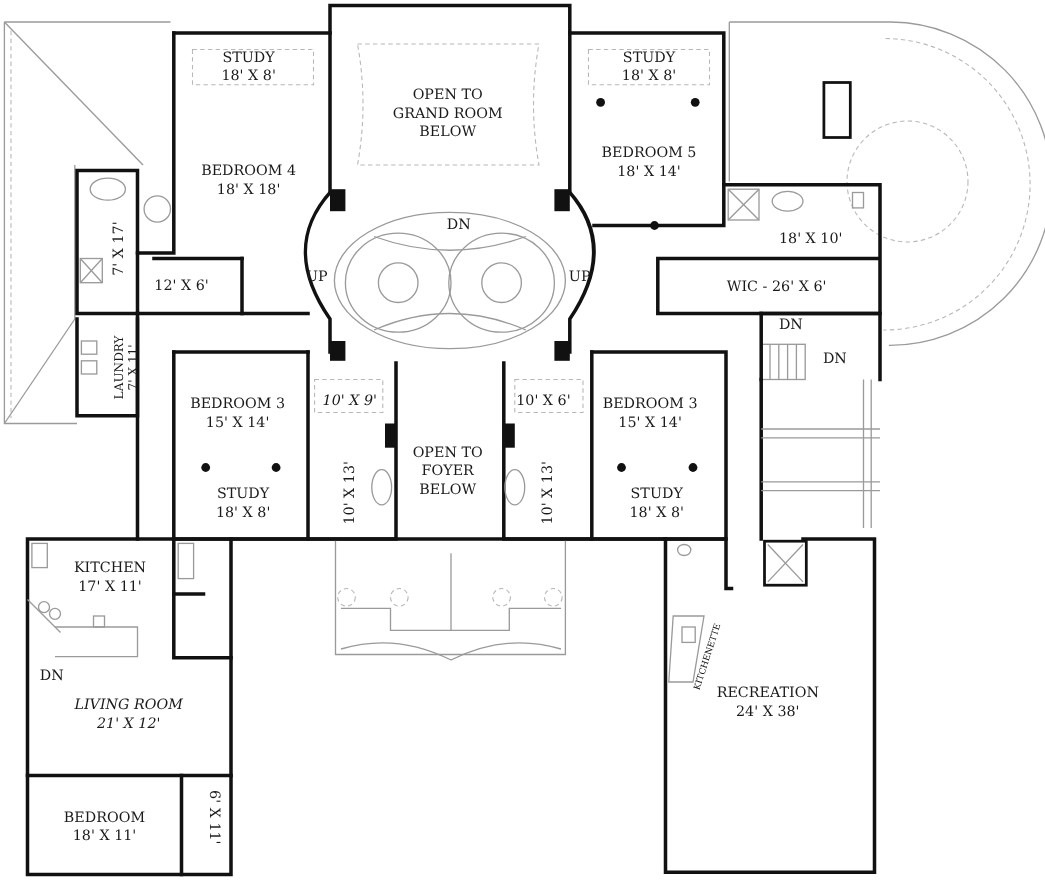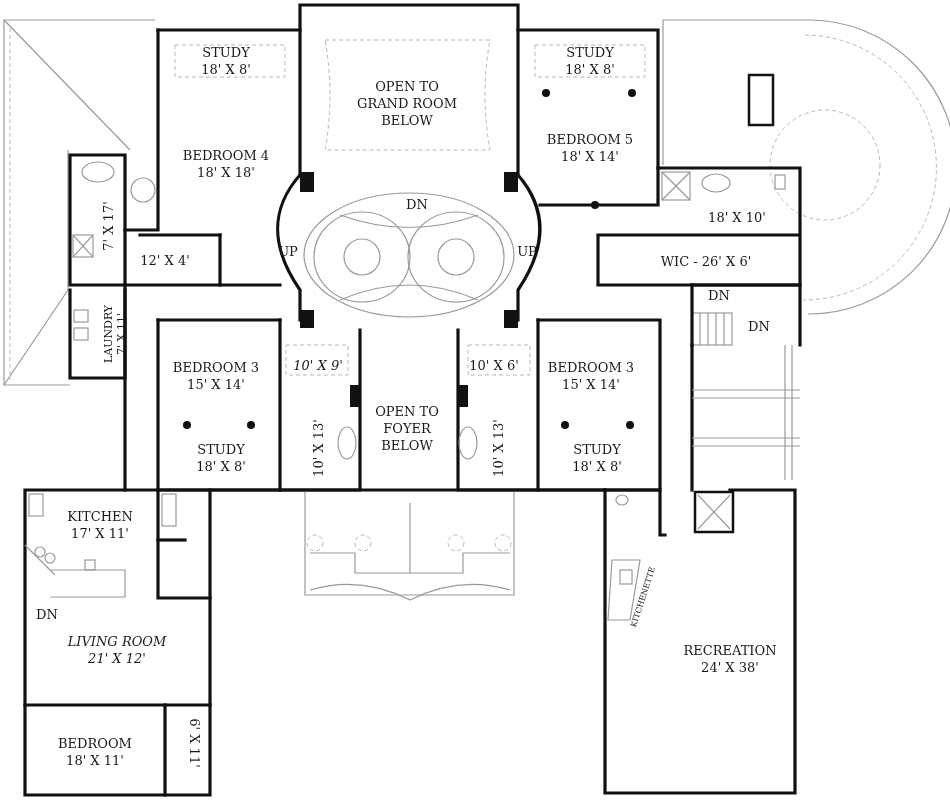--- a/index.html
+++ b/index.html
@@ -194,21 +194,21 @@
   <div class="label" style="left:590px;top:148px;">
     <span>BEDROOM 5</span><span class="dim">18' X 14'</span>
   </div>
   <div class="label" style="left:737px;top:217px;">
     <span>18' X 10'</span>
   </div>
   <div class="label" style="left:706px;top:261px;">
     <span>WIC - 26' X 6'</span>
   </div>
   <div class="label" style="left:165px;top:260px;">
-    <span>12' X 4'</span>
+    <span>12' X 6'</span>
   </div>
   <div class="label" style="left:216px;top:376px;">
     <span>BEDROOM 3</span><span class="dim">15' X 14'</span>
   </div>
   <div class="label" style="left:221px;top:458px;">
     <span>STUDY</span><span class="dim">18' X 8'</span>
   </div>
   <div class="label" style="left:318px;top:365px;font-style:italic;">
     <span>10' X 9'</span>
   </div>
@@ -228,21 +228,21 @@
   </div>
   <div class="label" style="left:100px;top:525px;">
     <span>KITCHEN</span><span class="dim">17' X 11'</span>
   </div>
   <div class="label" style="left:117px;top:650px;font-style:italic;">
     <span>LIVING ROOM</span><span class="dim">21' X 12'</span>
   </div>
   <div class="label" style="left:95px;top:752px;">
     <span>BEDROOM</span><span class="dim">18' X 11'</span>
   </div>
-  <div class="label" style="left:698px;top:659px;margin-left:32px;">
+  <div class="label" style="left:698px;top:639px;">
     <span>RECREATION</span><span class="dim">24' X 38'</span>
   </div>
 
   <div class="label vert" style="left:108px;top:226px;">
     <span>7' X 17'</span>
   </div>
   <div class="label vert" style="left:108px;top:334px;white-space:pre-line;font-size:11px;line-height:13px;">
     <span>LAUNDRY
 7' X 11'</span>
   </div>

